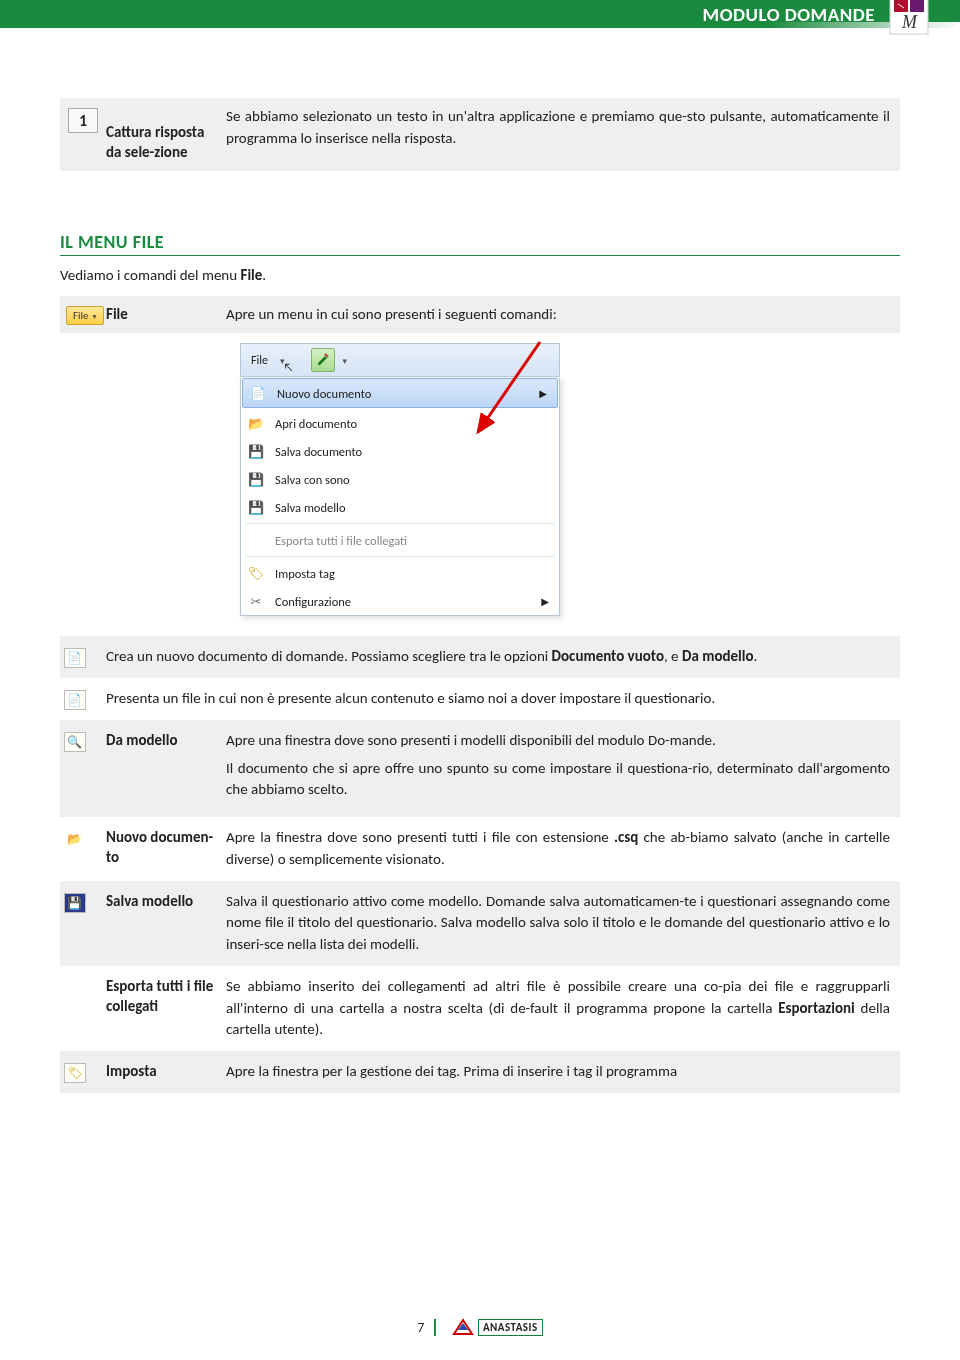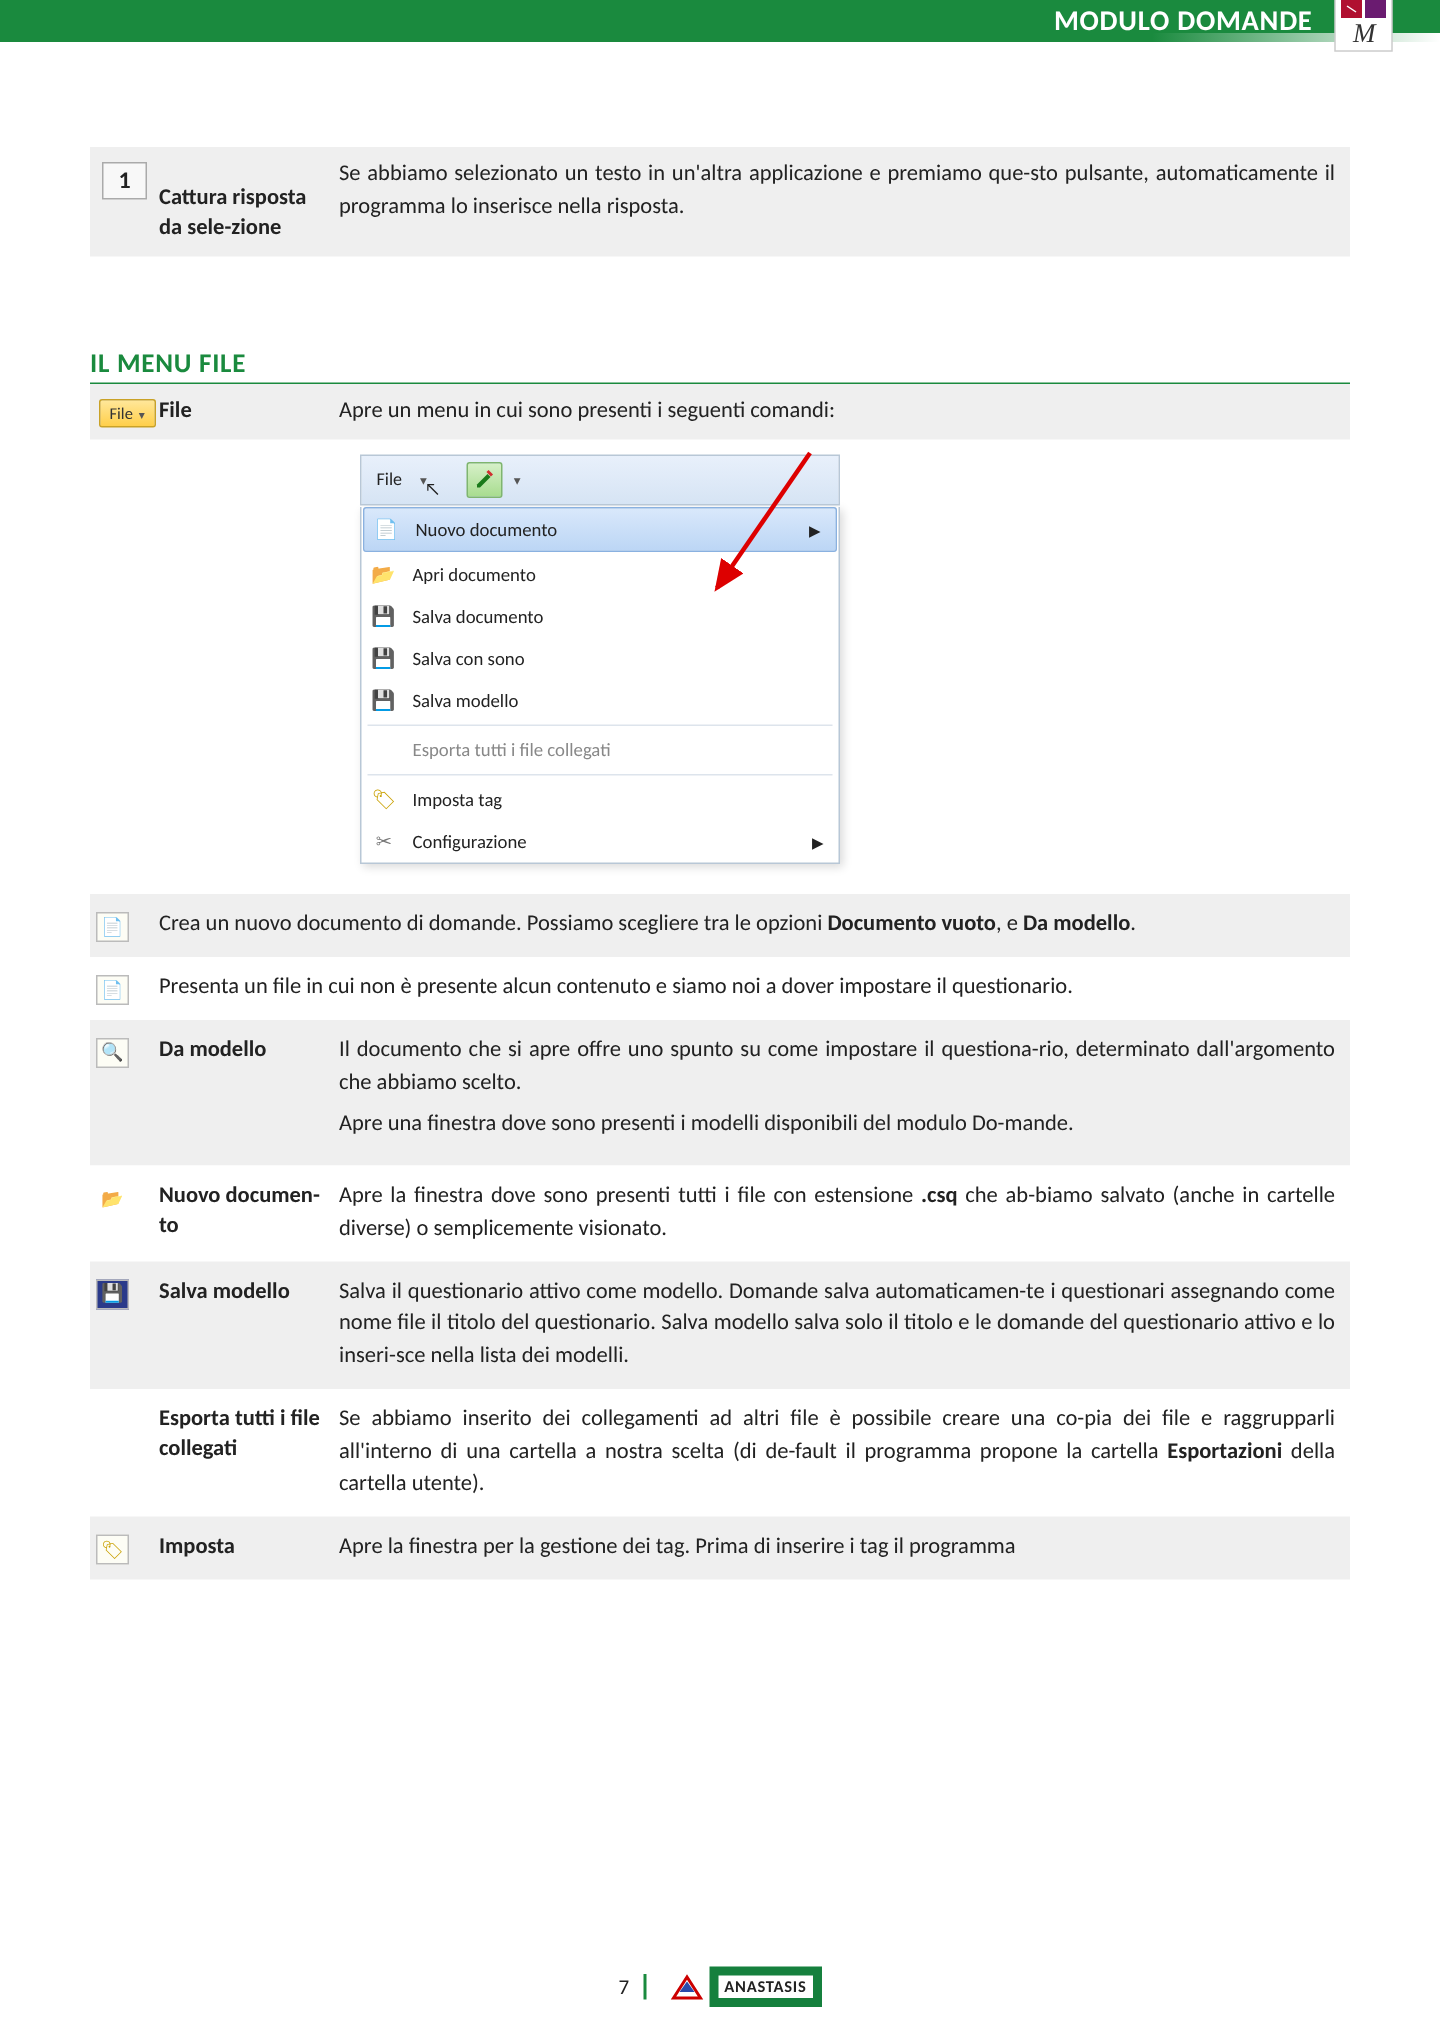--- a/index.html
+++ b/index.html
@@ -187,21 +187,21 @@
   }
   .footer .pn {
     display: inline-block;
     font-size: 14px;
     padding-right: 10px;
     border-right: 2px solid #1a8a3e;
     margin-right: 12px;
     vertical-align: middle;
   }
   .footer .flogo { display: inline-flex; align-items: center; gap: 4px; vertical-align: middle; }
-  .footer .flogo span.txt { font-size: 11px; font-weight: bold; letter-spacing: 0.5px; border: 6px solid #15803d; padding: 1px 4px; }
+  .footer .flogo span.txt { font-size: 11px; font-weight: bold; letter-spacing: 0.5px; border: 1px solid #15803d; padding: 1px 4px; }
   b { font-weight: bold; }
   .muted { color: #888; }
 </style>
 </head>
 <body>
 
 <div class="header-bar">
   <span class="header-title">MODULO DOMANDE</span>
   <span class="header-logo">
     <svg viewBox="0 0 42 42" width="42" height="42">
@@ -218,20 +218,23 @@
 
   <div class="row-table bg-gray" style="margin-top:30px;">
     <div class="col-icon">
       <span class="num-badge">1</span>
     </div>
     <div class="col-label" style="white-space:pre-line;margin-top:16px;">Cattura risposta da sele-zione</div>
     <div class="col-desc">Se abbiamo selezionato un testo in un'altra applicazione e premiamo que-sto pulsante, automaticamente il programma lo inserisce nella risposta.</div>
   </div>
 
   <h2 class="section">IL MENU FILE</h2>
+  <p class="intro">
+    <span>Vediamo i comandi del menu </span><b>File</b><span>.</span>
+  </p>
 
   <div class="row-table bg-gray">
     <div class="col-icon">
       <span class="file-btn">File</span>
     </div>
     <div class="col-label">File</div>
     <div class="col-desc">Apre un menu in cui sono presenti i seguenti comandi:</div>
   </div>
 
   <div class="menu-shot" style="position:relative;">
@@ -312,22 +315,22 @@
         </div>
       <div class="col-desc">Presenta un file in cui non è presente alcun contenuto e siamo noi a dover impostare il questionario.</div>
     </div>
 
     <div class="row-table bg-gray">
       <div class="col-icon">
           <div class="icon-box" style="color:#b08000;">🔍</div>
         </div>
       <div class="col-label" style="white-space:pre-line;">Da modello</div>
       <div class="col-desc">
+        <p>Apre una finestra dove sono presenti i modelli disponibili del modulo Do-mande.</p>
         <p>Il documento che si apre offre uno spunto su come impostare il questiona-rio, determinato dall'argomento che abbiamo scelto.</p>
-        <p>Apre una finestra dove sono presenti i modelli disponibili del modulo Do-mande.</p>
       </div>
     </div>
 
     <div class="row-table bg-white">
       <div class="col-icon">
           <div class="icon-box" style="border:none;background:none;">📂</div>
         </div>
       <div class="col-label" style="white-space:pre-line;">Nuovo documen-to</div>
       <div class="col-desc">
         <span>Apre la finestra dove sono presenti tutti i file con estensione </span><b>.csq</b><span> che ab-biamo salvato (anche in cartelle diverse) o semplicemente visionato.</span>

